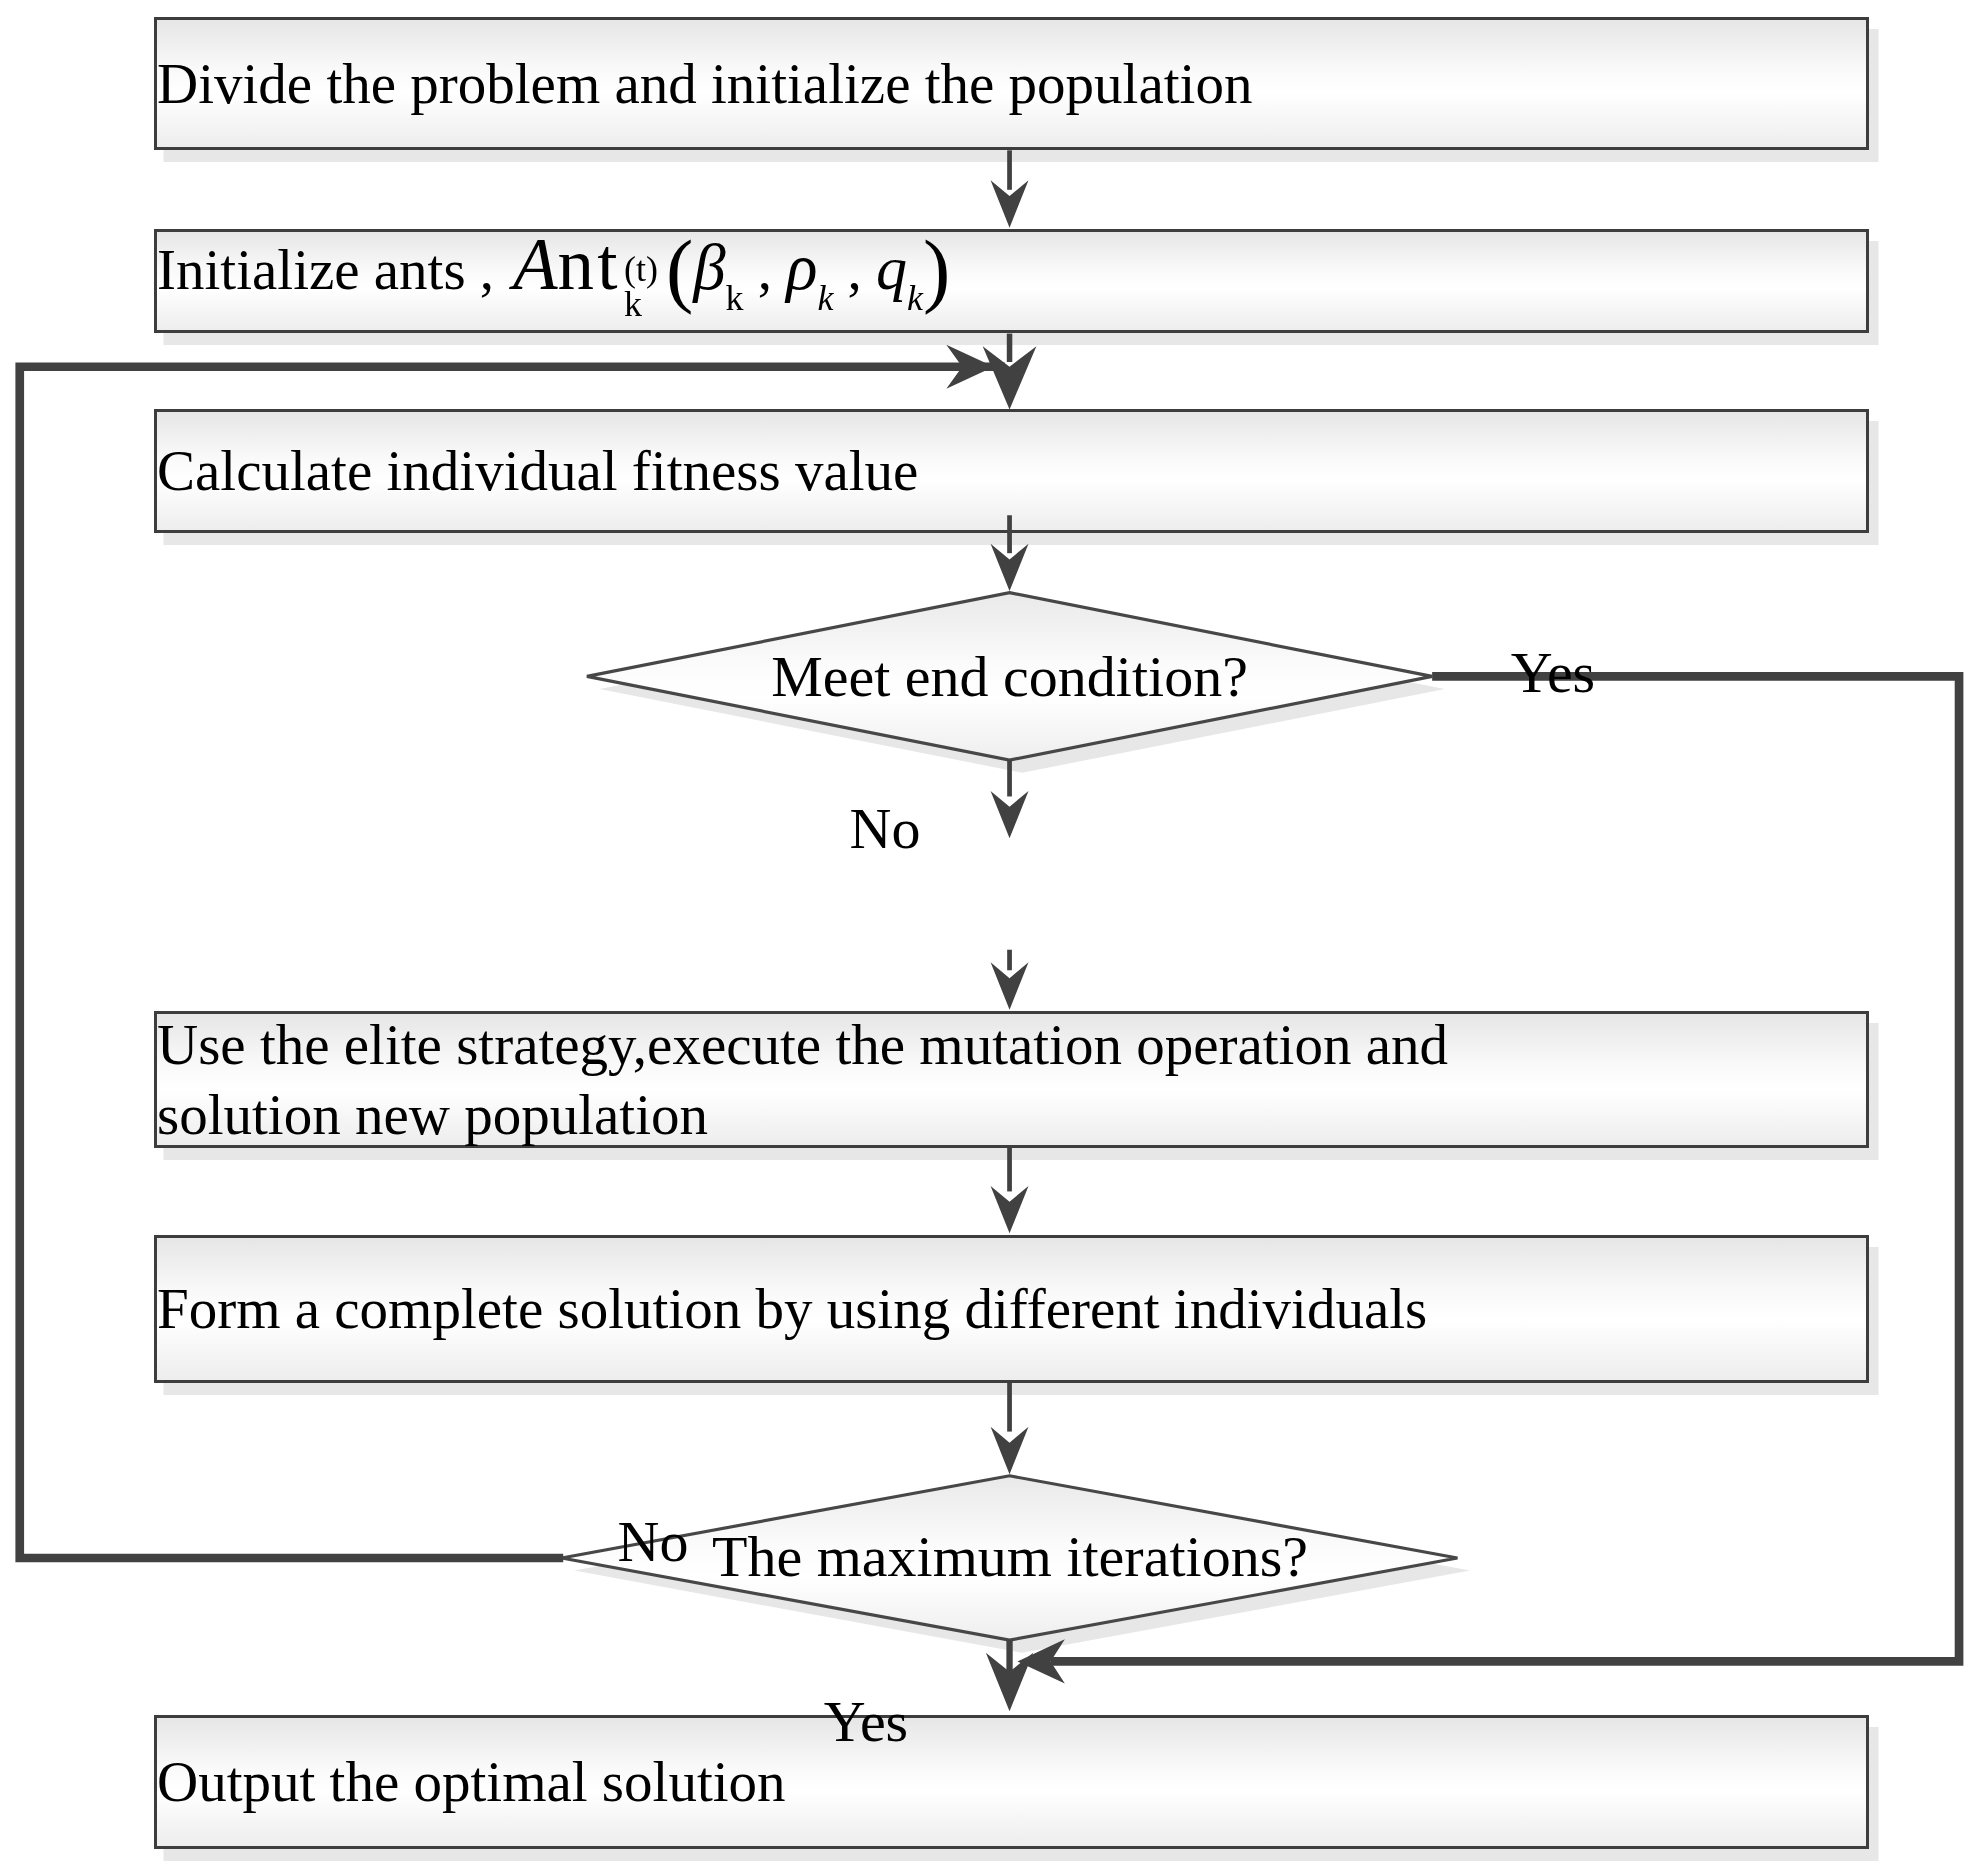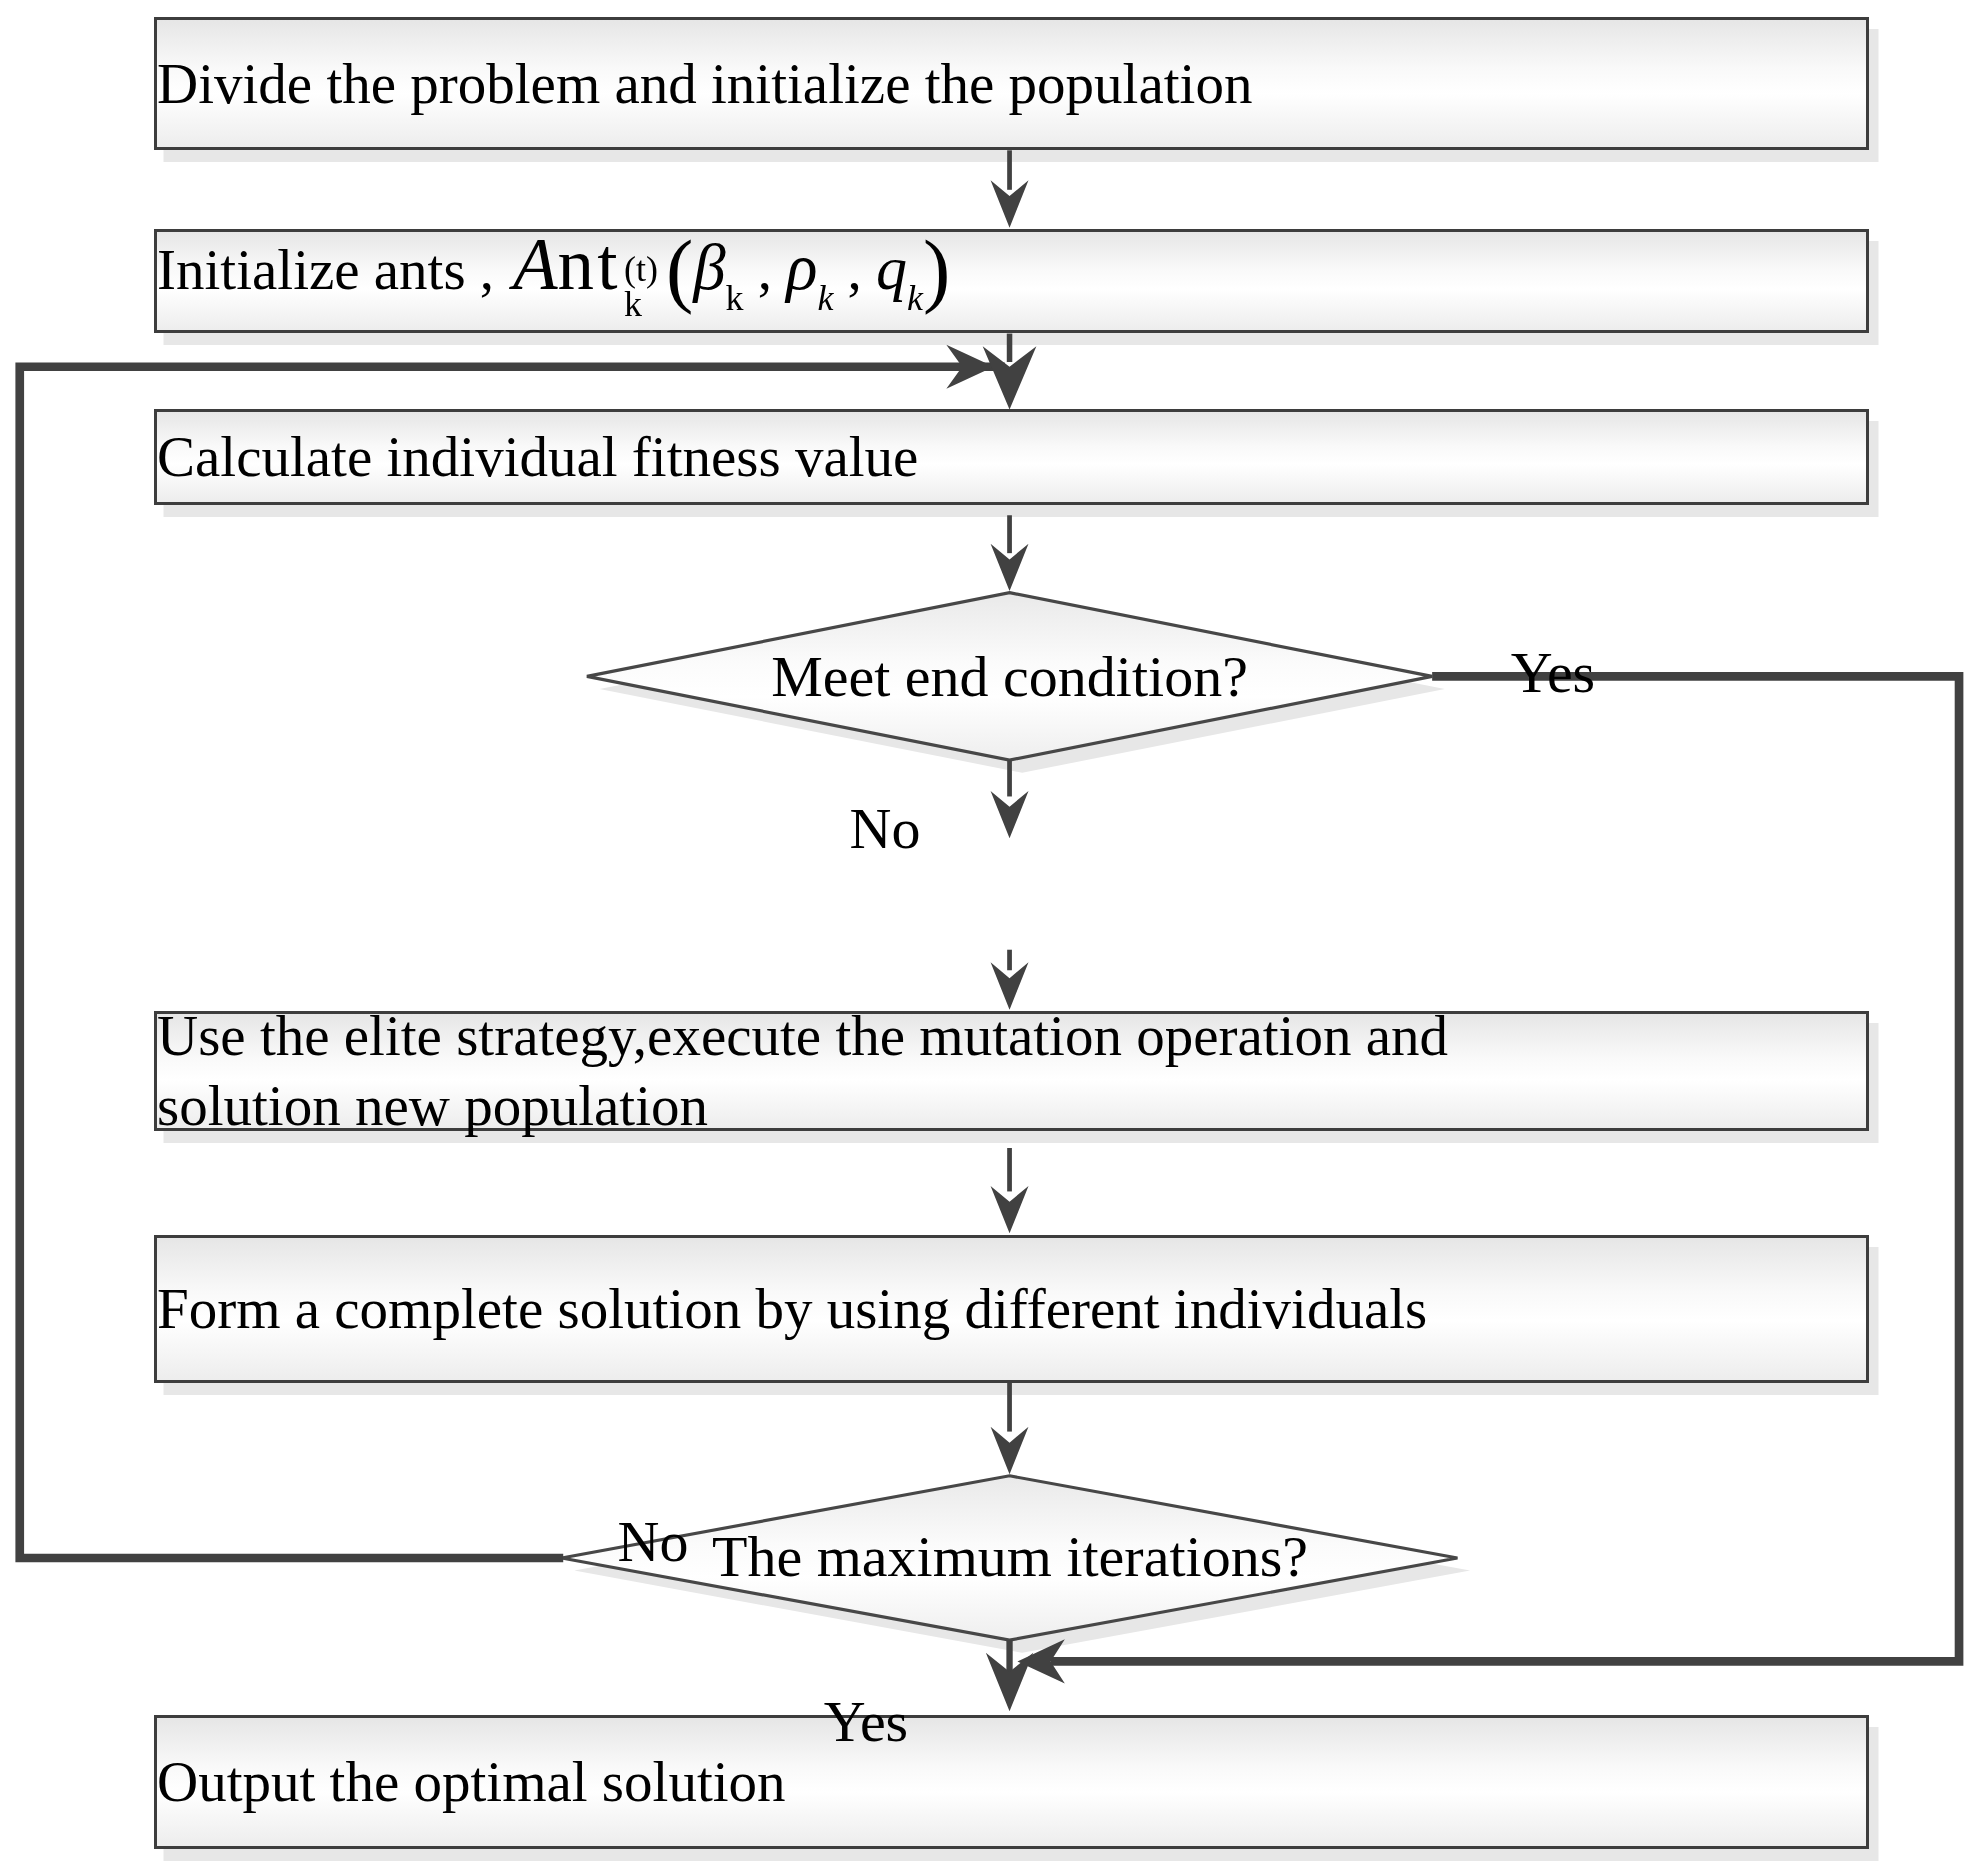--- a/index.html
+++ b/index.html
@@ -24,23 +24,23 @@
     background: linear-gradient(180deg, #e6e6e6 0%, #f9f9f9 38%, #ffffff 58%, #ededed 100%);
     box-shadow: 9.5px 12px 0 #e7e7e7;
     display: flex; flex-direction: column;
     align-items: flex-start; justify-content: center;
     text-align: center;
     z-index: 1;
   }
   .box-label { font-size: 57px; line-height: 70px; white-space: nowrap; }
   #box-divide { top: 17.4px;   height: 133px; }
   #box-init   { top: 229px;  height: 104px; }
-  #box-calc   { top: 409px;  height: 96px; }
+  #box-calc   { top: 409px;  height: 124px; }
   #box-update { top: 840px; height: 110px; }
-  #box-elite  { top: 1011px; height: 120px; }
+  #box-elite  { top: 1011px; height: 137px; }
   #box-form   { top: 1235px; height: 148px; }
   #box-output { top: 1715px; height: 134px; }
 
   
   .formula-line { white-space: nowrap; font-size: 57px; line-height: 103px; }
   .f-A     { font-style: italic; font-size: 73px; margin-left: 4.7px; }
   .f-base  { font-size: 73px; letter-spacing: 3.2px; }
   .f-stack {
     display: inline-block; vertical-align: -27px;
     font-size: 36px; line-height: 35px; text-align: left;

